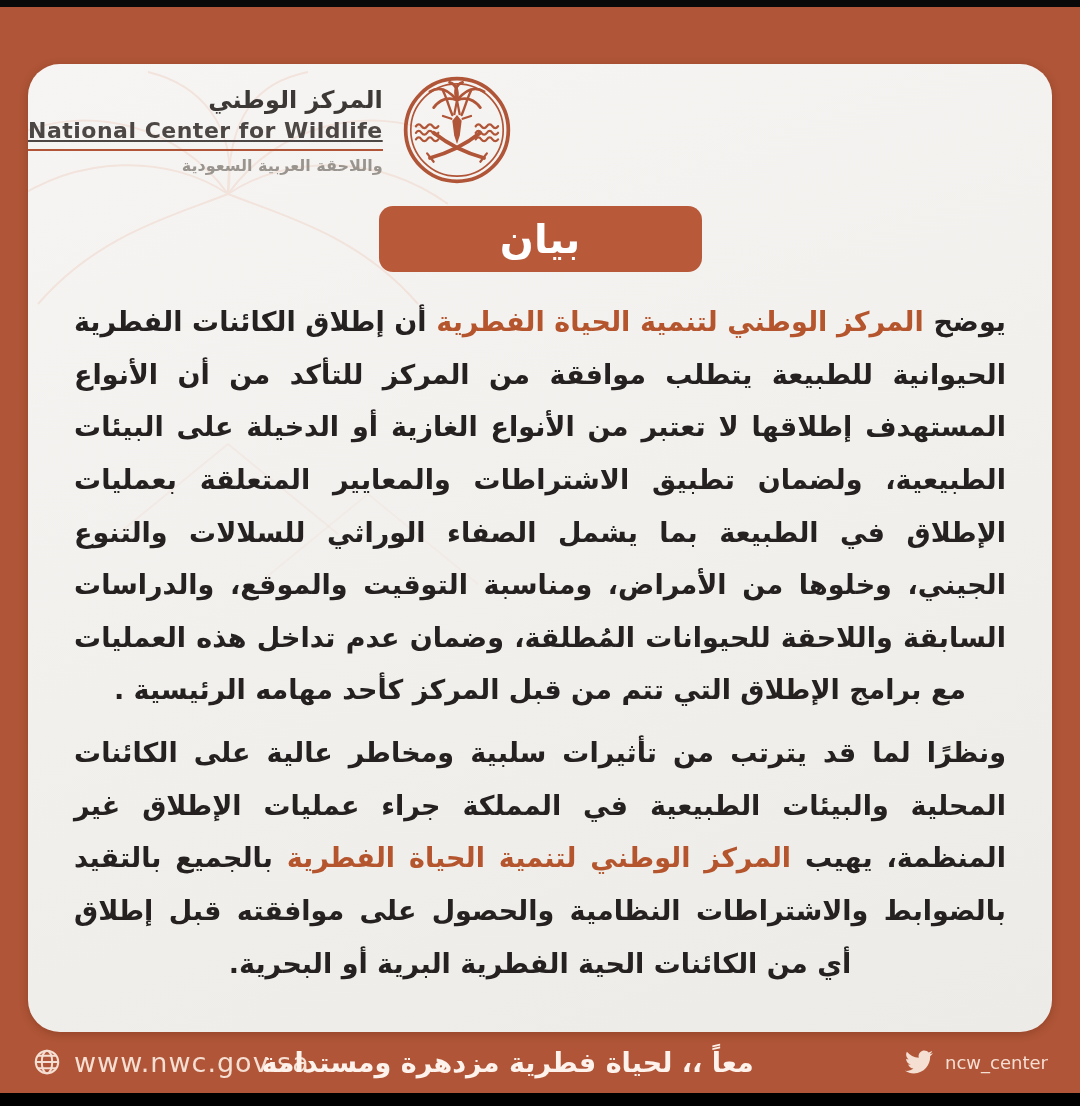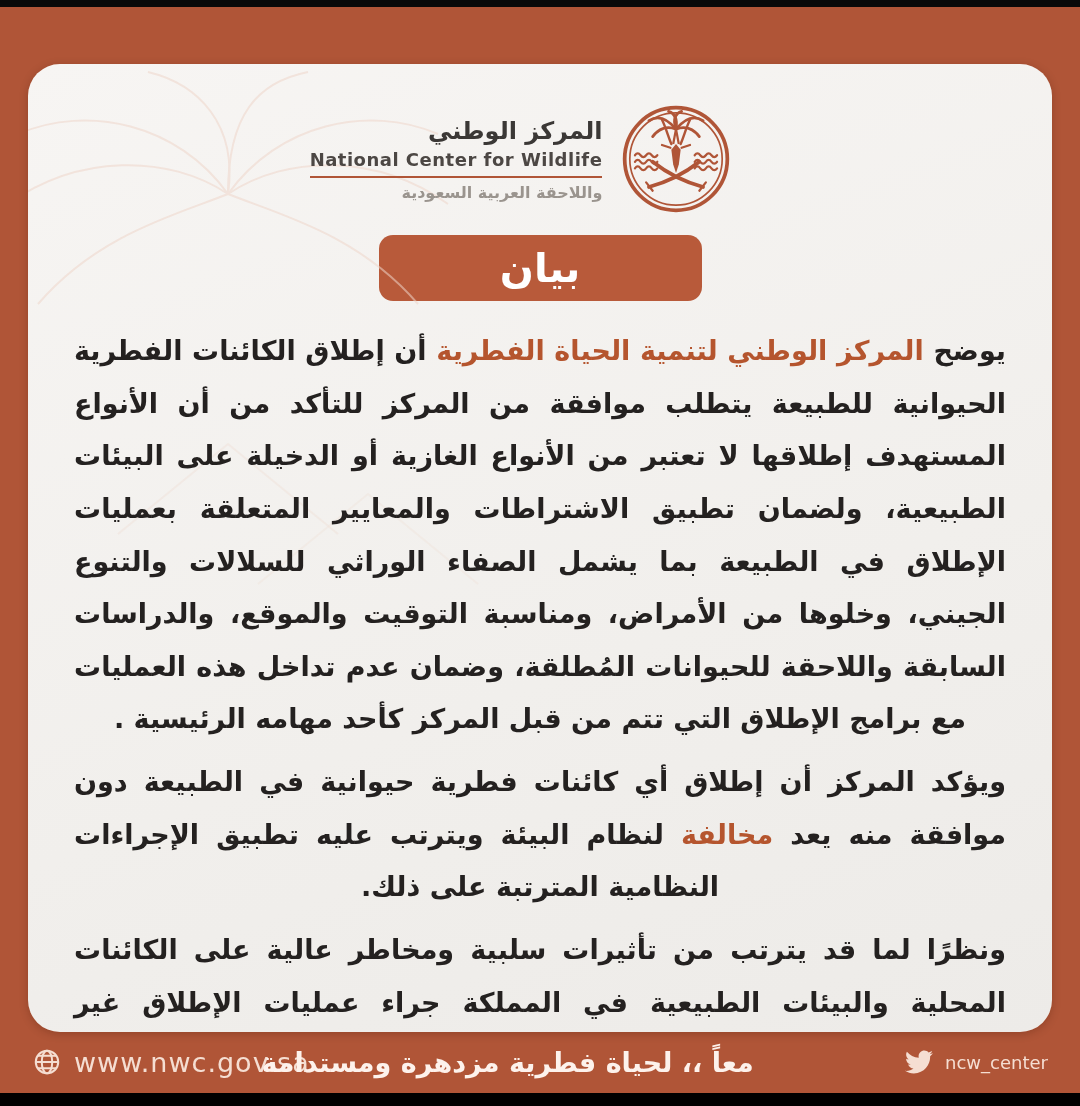--- a/index.html
+++ b/index.html
@@ -13,26 +13,26 @@
 
   .card{
     position:absolute;left:28px;top:64px;width:1024px;height:968px;
     background:linear-gradient(160deg,#f7f5f3 0%,#f1efec 60%,#edebe8 100%);
     border-radius:32px;overflow:hidden;
     box-shadow:0 2px 8px rgba(60,20,5,.25);
   }
   .watermark{position:absolute;left:-30px;top:0;pointer-events:none;}
 
   .logo-row{
-    position:relative;display:flex;justify-content:center;align-items:center;
-    gap:18px;padding:39px 38px 0 0;
+    position:relative;display:flex;justify-content:flex-start;align-items:center;
+    gap:18px;padding:10px 38px 0 0;
   }
   .logo-text{text-align:right;direction:rtl;}
   .logo-ar{font-size:24px;font-weight:bold;color:#3b3836;line-height:1.25;}
-  .logo-en{font-size:18px;font-weight:bold;color:#4c4744;letter-spacing:.5px;margin-top:3px;direction:ltr;}
+  .logo-en{font-size:22px;font-weight:bold;color:#4c4744;letter-spacing:.5px;margin-top:3px;direction:ltr;text-decoration:underline;}
   .logo-divider{height:2px;background:#b05537;margin:6px 0 5px;border:none;}
   .logo-country{font-size:16px;color:#9a948e;font-weight:bold;}
   .logo-mark{width:112px;height:112px;flex:0 0 auto;}
 
   .banner{
     margin:20px auto 0;width:323px;height:66px;border-radius:14px;
     background:#b85a3a;color:#ffffff;display:flex;align-items:center;justify-content:center;
     font-size:40px;font-weight:bold;
   }
 
@@ -130,21 +130,20 @@
       <path d="M60 44 L55 50 L57 66 L60 75 L63 66 L65 50 Z" fill="#b05537" stroke="none"></path>
     </svg>
   </div>
 
   <div class="banner">
     <span>بيان</span>
   </div>
 
   <div class="statement">
     <p><span>يوضح </span><span class="accent">المركز الوطني لتنمية الحياة الفطرية</span><span> أن إطلاق الكائنات الفطرية الحيوانية للطبيعة يتطلب موافقة من المركز للتأكد من أن الأنواع المستهدف إطلاقها لا تعتبر من الأنواع الغازية أو الدخيلة على البيئات الطبيعية، ولضمان تطبيق الاشتراطات والمعايير المتعلقة بعمليات الإطلاق في الطبيعة بما يشمل الصفاء الوراثي للسلالات والتنوع الجيني، وخلوها من الأمراض، ومناسبة التوقيت والموقع، والدراسات السابقة واللاحقة للحيوانات المُطلقة، وضمان عدم تداخل هذه العمليات مع برامج الإطلاق التي تتم من قبل المركز كأحد مهامه الرئيسية .</span></p>
-    <p><span>ويؤكد المركز أن إطلاق أي كائنات فطرية حيوانية في الطبيعة دون موافقة منه يعد </span><span class="accent">مخالفة</span><span> لنظام البيئة ويترتب عليه تطبيق الإجراءات النظامية المترتبة على ذلك.</span></p>
     <p><span>ونظرًا لما قد يترتب من تأثيرات سلبية ومخاطر عالية على الكائنات المحلية والبيئات الطبيعية في المملكة جراء عمليات الإطلاق غير المنظمة، يهيب </span><span class="accent">المركز الوطني لتنمية الحياة الفطرية</span><span> بالجميع بالتقيد بالضوابط والاشتراطات النظامية والحصول على موافقته قبل إطلاق أي من الكائنات الحية الفطرية البرية أو البحرية.</span></p>
 
   </div>
 
 </div>
 
 <div class="footer">
   <div class="footer-left">
     <span class="icon">
       <svg width="30" height="30" viewBox="0 0 24 24" fill="none" stroke="#f5ded2" stroke-width="1.6">

